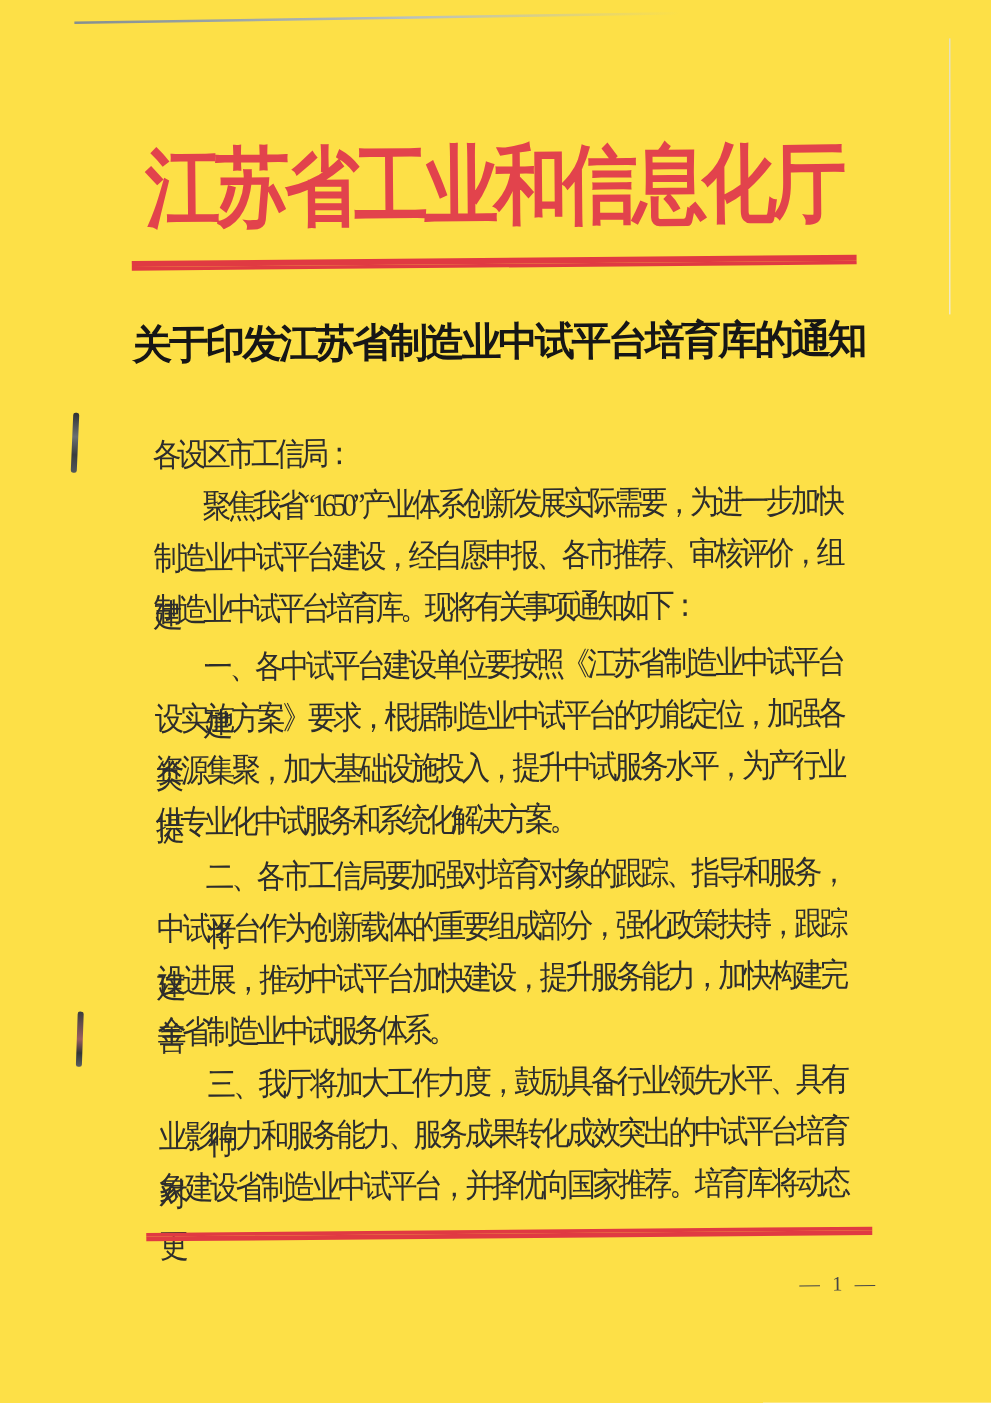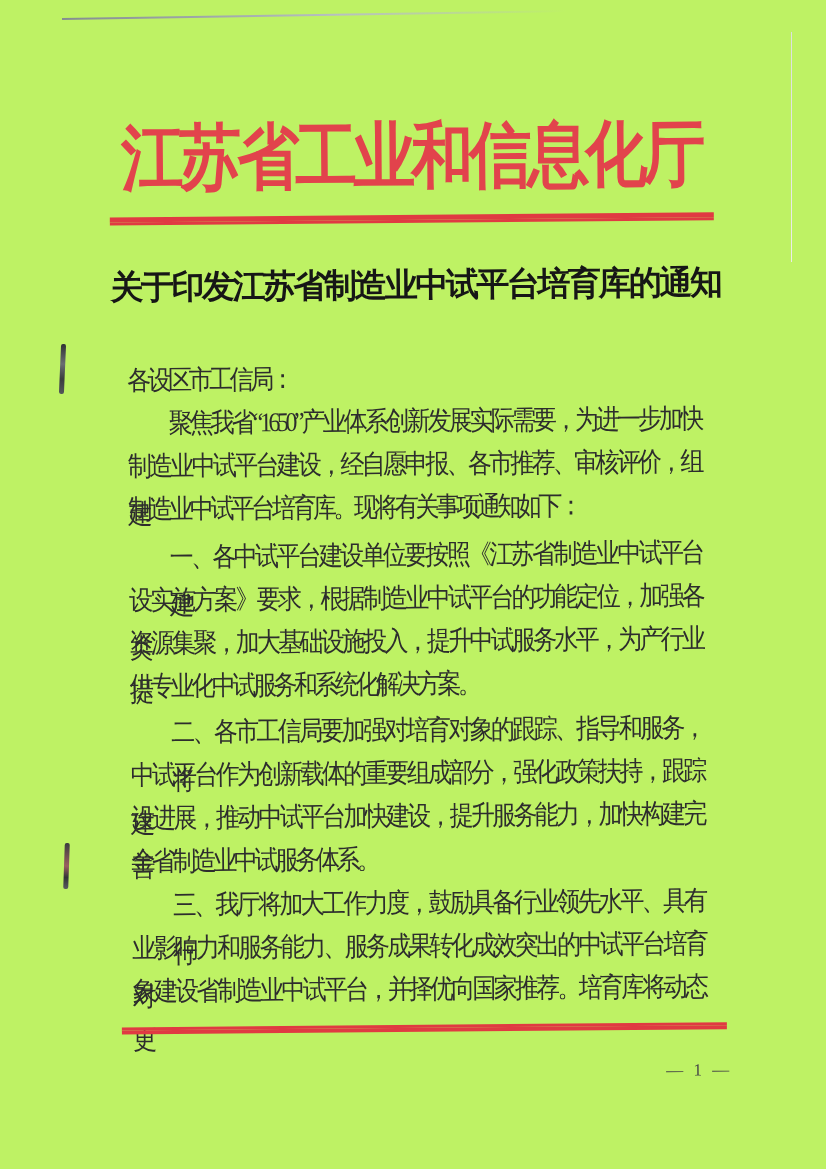--- a/index.html
+++ b/index.html
@@ -10,21 +10,21 @@
   }
   *{margin:0;padding:0;box-sizing:border-box;}
   html,body{width:826px;height:1169px;}
   body{
     background:#fbfbfa;
     font-family:"Liberation Serif","DejaVu Serif",serif;
     overflow:hidden;
     position:relative;
   }
   .scan-page{
-    position:absolute;inset:0;background:#bef264;
+    position:absolute;inset:0;background:#fde047;
   }
   
   .edge-top{
     position:absolute;left:62px;top:18px;width:505px;height:2px;
     background:linear-gradient(to right,#848e90,#b7c0c1 55%,rgba(255,255,255,0));
     transform:rotate(-0.9deg);transform-origin:left center;
   }
   .edge-right{
     position:absolute;left:791px;top:32px;width:1px;height:230px;
     background:linear-gradient(to bottom,#dcdfdf,#ececea);

